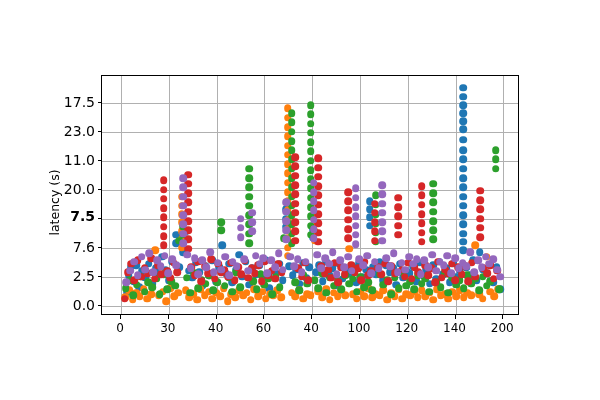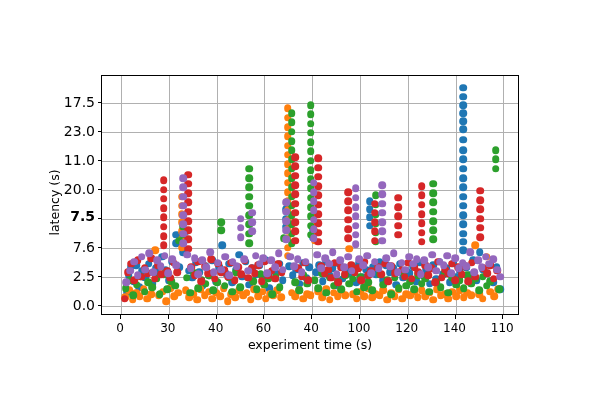--- a/index.html
+++ b/index.html
@@ -857,35 +857,34 @@
       <div class="xticklabel" style="left: 263.423px; top: 321px;">60</div>
       <div class="tick-x" style="left: 311.194px; top: 315px;"></div>
       <div class="xticklabel" style="left: 311.194px; top: 321px;">40</div>
       <div class="tick-x" style="left: 358.966px; top: 315px;"></div>
       <div class="xticklabel" style="left: 358.966px; top: 321px;">100</div>
       <div class="tick-x" style="left: 406.737px; top: 315px;"></div>
       <div class="xticklabel" style="left: 406.737px; top: 321px;">120</div>
       <div class="tick-x" style="left: 454.509px; top: 315px;"></div>
       <div class="xticklabel" style="left: 454.509px; top: 321px;">140</div>
       <div class="tick-x" style="left: 502.28px; top: 315px;"></div>
-      <div class="xticklabel" style="left: 502.28px; top: 321px;">110</div>
+      <div class="xticklabel" style="left: 502.28px; top: 321px;">200</div>
       <div class="tick-y" style="left: 97.5px; top: 304.565px;"></div>
       <div class="yticklabel" style="left: 37px; width: 58px; top: 304.565px;">0.0</div>
       <div class="tick-y" style="left: 97.5px; top: 275.58px;"></div>
       <div class="yticklabel" style="left: 37px; width: 58px; top: 275.58px;">2.5</div>
       <div class="tick-y" style="left: 97.5px; top: 246.594px;"></div>
       <div class="yticklabel" style="left: 37px; width: 58px; top: 246.594px;">7.6</div>
       <div class="tick-y" style="left: 97.5px; top: 217.609px;"></div>
       <div class="yticklabel" style="left: 37px; width: 58px; top: 216px; font-weight: bold;">7.5</div>
       <div class="tick-y" style="left: 97.5px; top: 188.623px;"></div>
       <div class="yticklabel" style="left: 37px; width: 58px; top: 188.623px;">20.0</div>
       <div class="tick-y" style="left: 97.5px; top: 159.638px;"></div>
       <div class="yticklabel" style="left: 37px; width: 58px; top: 159.638px;">11.0</div>
       <div class="tick-y" style="left: 97.5px; top: 130.652px;"></div>
       <div class="yticklabel" style="left: 37px; width: 58px; top: 130.652px;">23.0</div>
       <div class="tick-y" style="left: 97.5px; top: 101.667px;"></div>
       <div class="yticklabel" style="left: 37px; width: 58px; top: 101.667px;">17.5</div>
     </div>
 
-  <div id="xlabel">experiment time (s)</div>
   <div id="ylabel">latency (s)</div>
 
 </div>
 
 </body></html>

